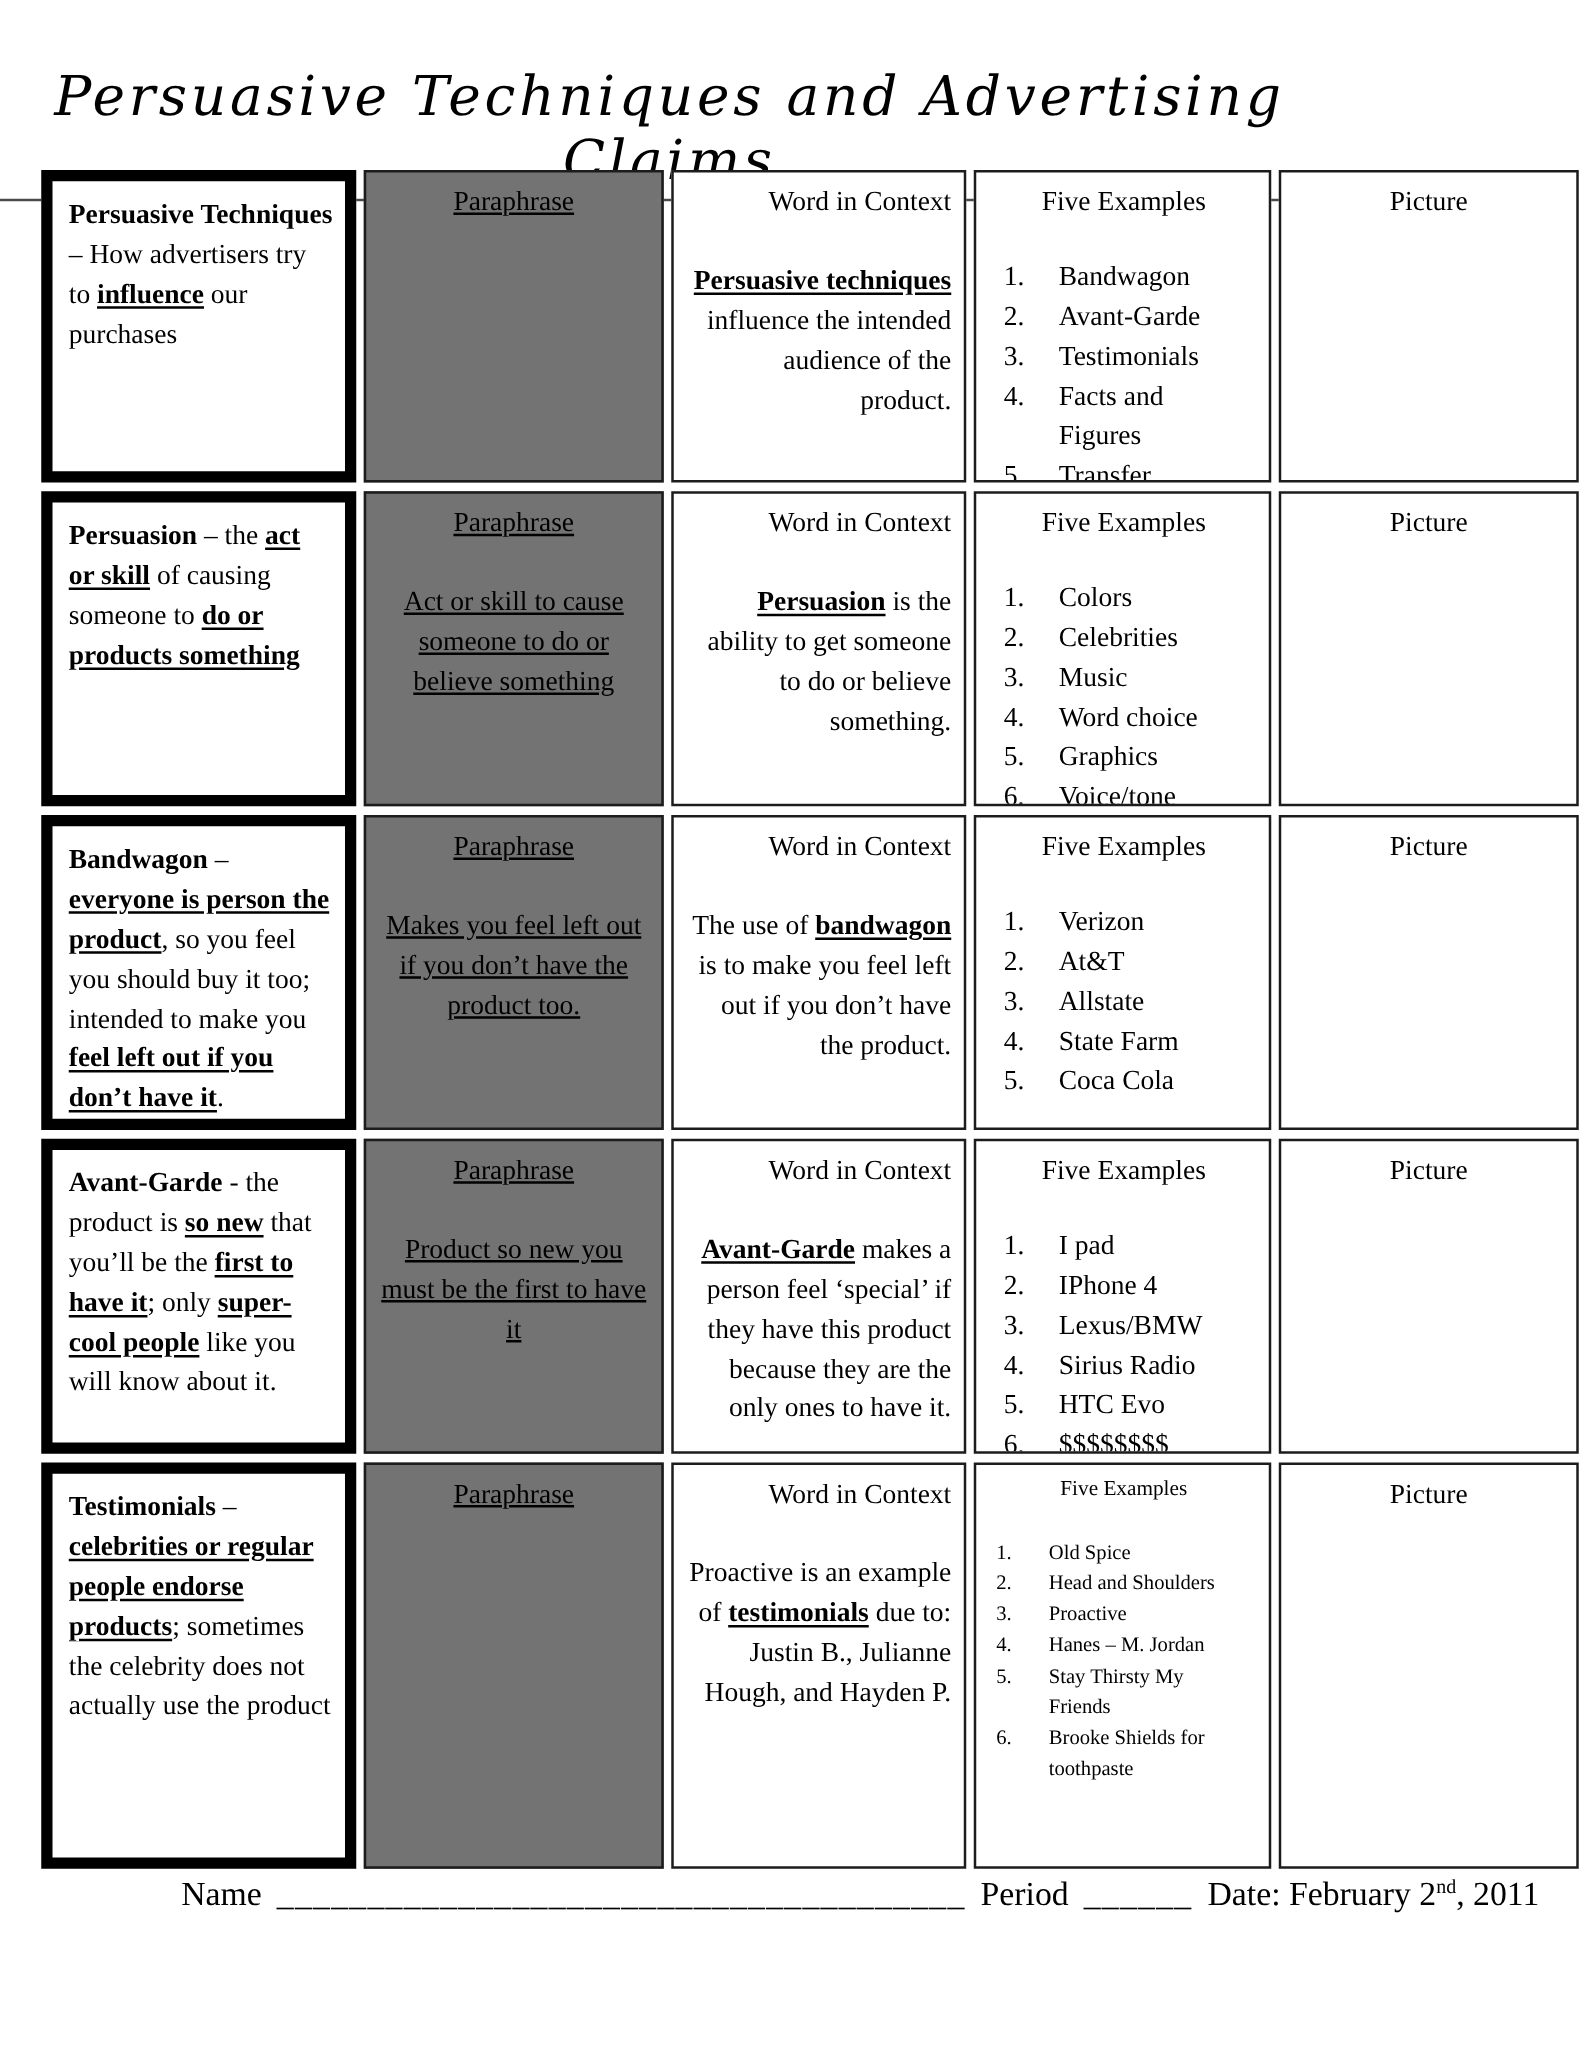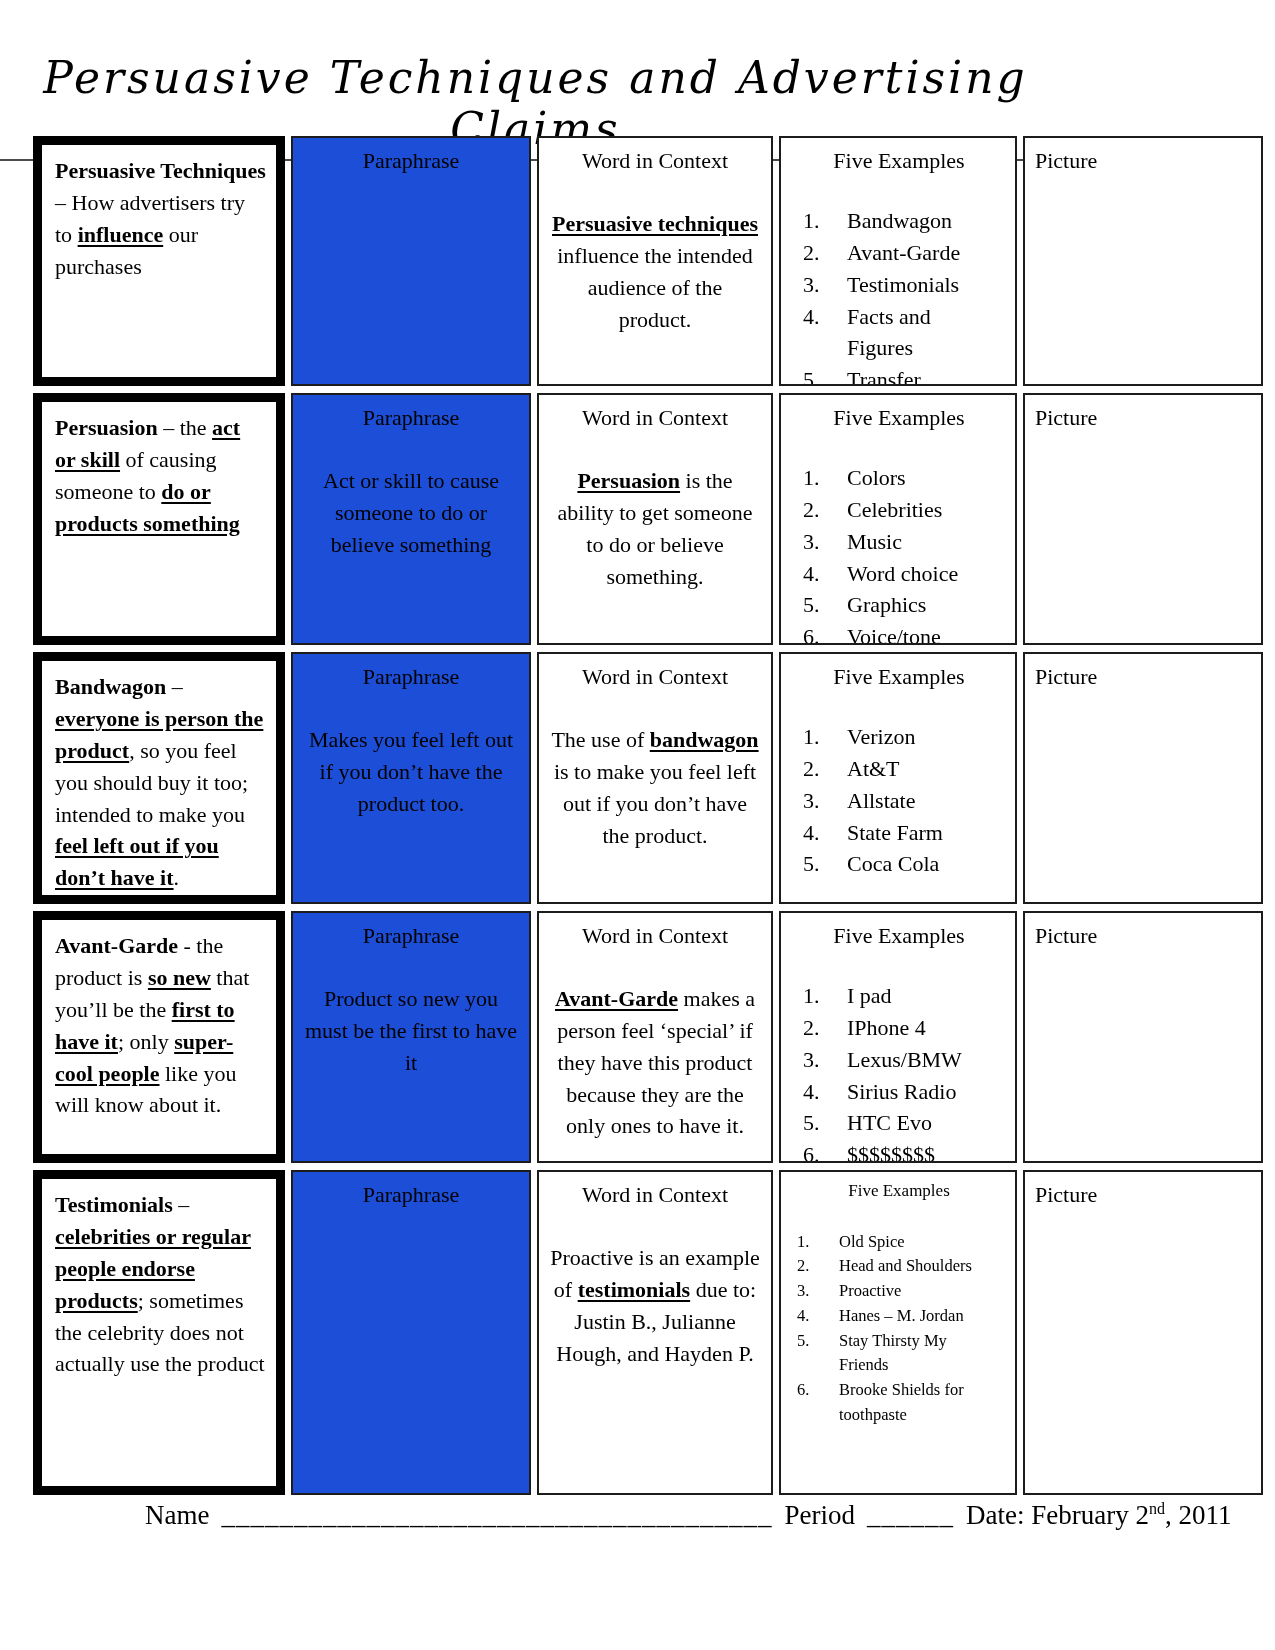--- a/index.html
+++ b/index.html
@@ -33,24 +33,24 @@
     background:#fff;
     font-size:22px;
     line-height:1.45;
     overflow:hidden;
     box-sizing:border-box;
   }
   .term {
     border:9px solid #000;
     padding:10px 10px 10px 13px;
   }
-  .para { background:#1d4ed8; text-align:center; padding:7px 10px; }
-  .ctx  { text-align:center; padding:7px 10px; }
+  .para { background:#737373; text-align:center; padding:7px 10px;text-decoration:underline; }
+  .ctx  { text-align:right; padding:7px 10px; }
   .ex   { padding:7px 6px 7px 8px; }
-  .pic  { text-align:left; padding:7px 10px; }
+  .pic  { text-align:center; padding:7px 23px; }
   .cell-label { display:block; }
   .ex .cell-label { text-align:center; }
   .cell-body { margin-top:31px; }
   .ex-list { margin-top:28px; padding-left:14px; }
   .ex-item { display:flex; align-items:flex-start; }
   .ex-num { width:44px; flex:none; }
   .ex-text { max-width:155px; }
   .seg-b { font-weight:bold; }
   .seg-u { text-decoration:underline; text-decoration-thickness:2px; text-underline-offset:3px; }
   

